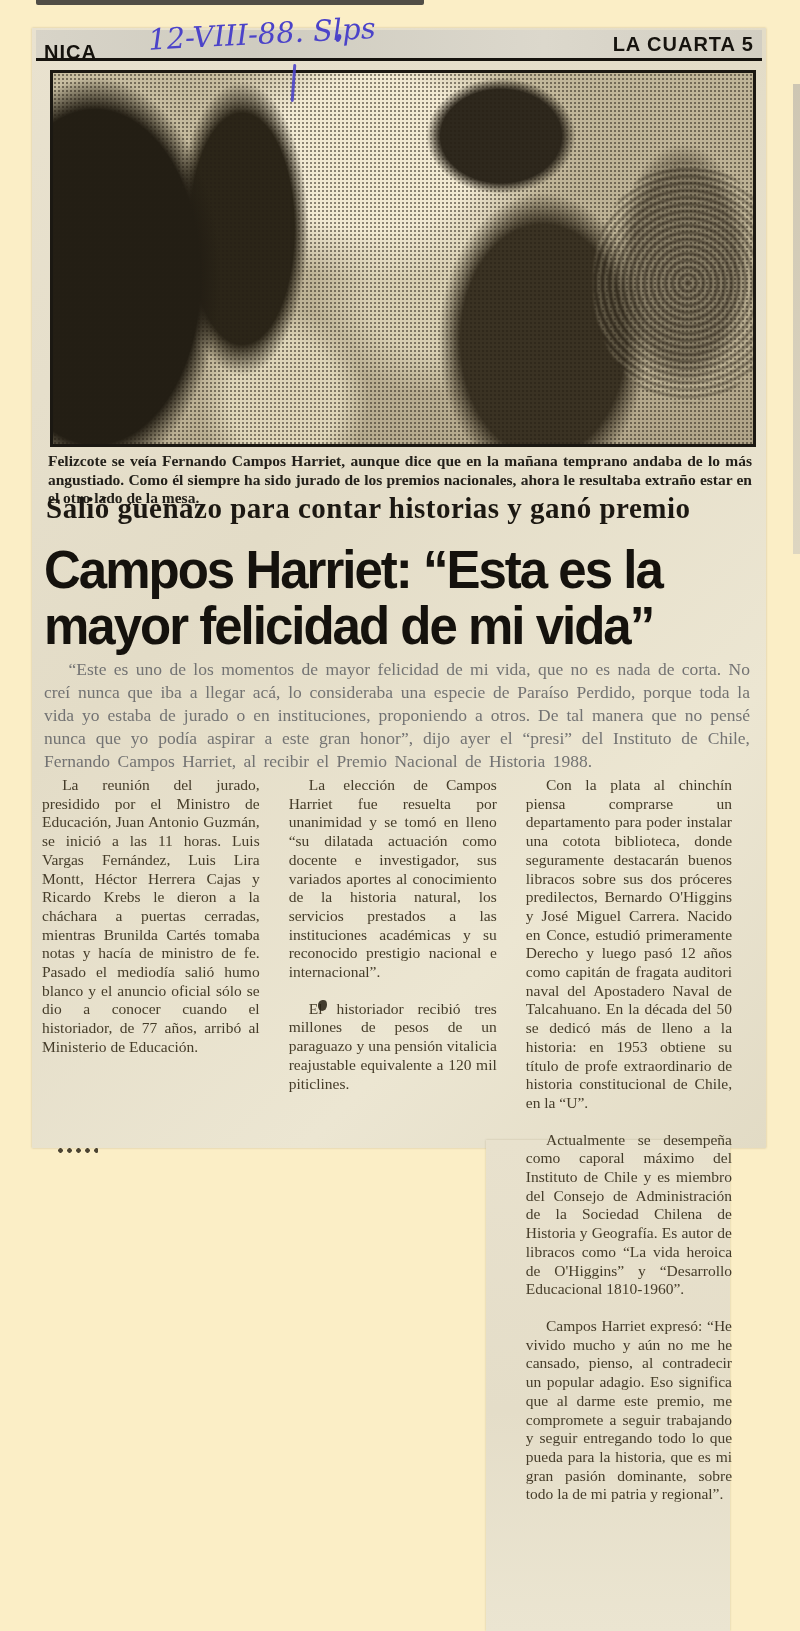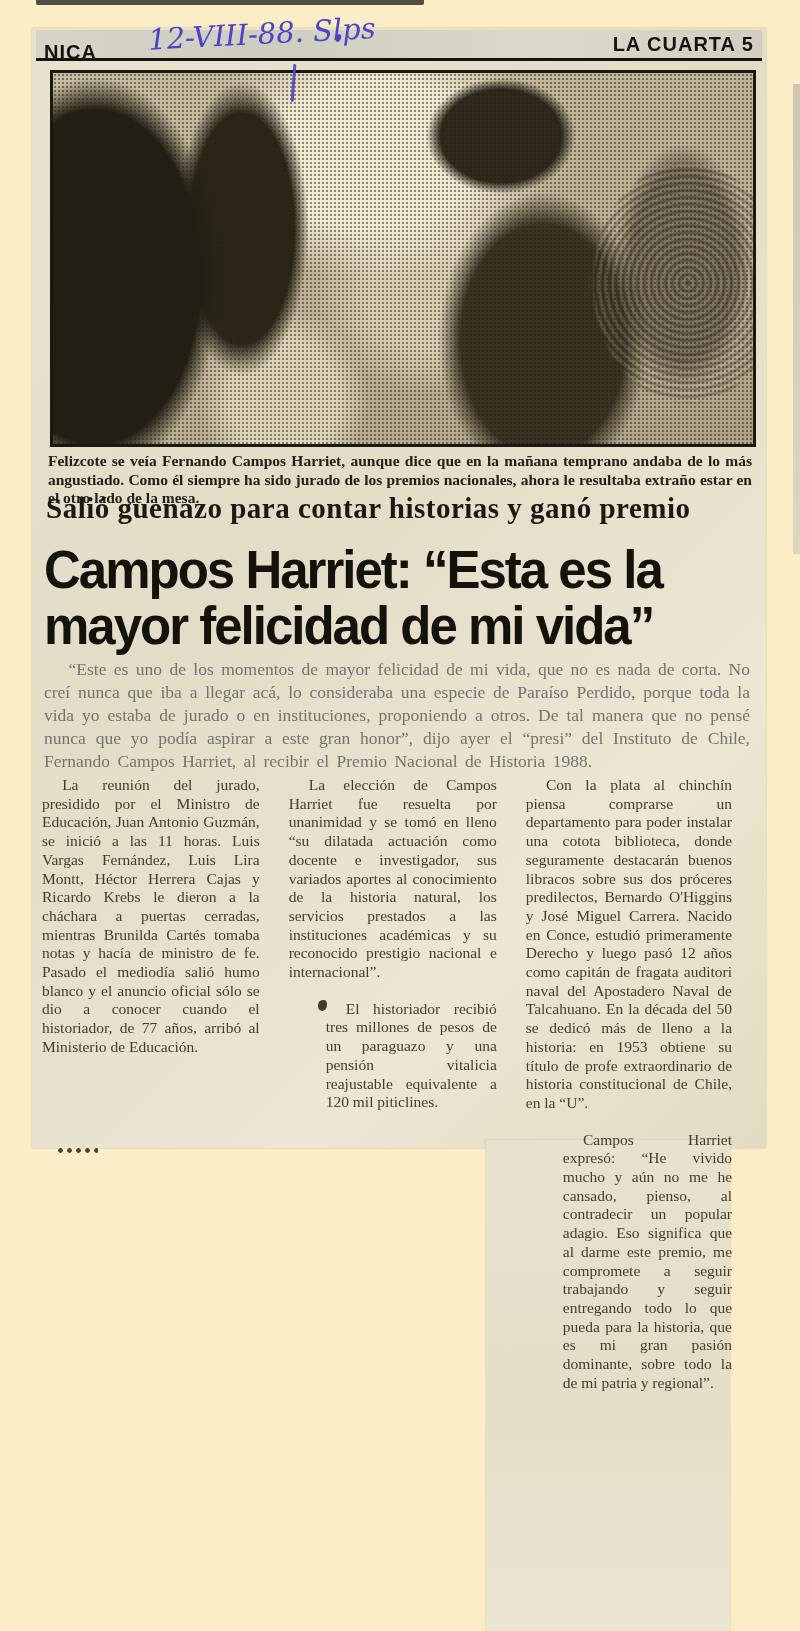--- a/index.html
+++ b/index.html
@@ -107,21 +107,21 @@
     font-size:17.5px;line-height:23px;color:#737373;
     text-align:justify;word-spacing:3px;
   }
   .lead p{margin:0;text-indent:1.4em;}
   .columns{
     position:absolute;left:42px;top:776px;width:690px;
     display:flex;gap:29px;
   }
   .col{font-size:15.5px;line-height:18.7px;color:#453c29;text-align:justify;}
   .col p{margin:0 0 0 0;text-indent:1.3em;}
-  .col p + p{margin-top:18px;margin-left:37px;}
+  .col p + p{margin-top:18px;}
   .col-1{width:228px;}
   .col-2{width:218px;}
   .col-3{width:216px;}
   .ink-smudge{
     position:absolute;left:56px;top:1146px;width:42px;height:9px;
     background-image:radial-gradient(circle, #2c2518 2px, rgba(0,0,0,0) 2.6px);
     background-size:9px 9px;opacity:.85;
   }
   .blot{
     position:absolute;left:318px;top:1000px;width:9px;height:11px;
@@ -166,18 +166,19 @@
 <div class="columns">
   <div class="col col-1">
     <p>La reunión del jurado, presidido por el Ministro de Educación, Juan Antonio Guzmán, se inició a las 11 horas. Luis Vargas Fernández, Luis Lira Montt, Héctor Herrera Cajas y Ricardo Krebs le dieron a la cháchara a puertas cerradas, mientras Brunilda Cartés tomaba notas y hacía de ministro de fe. Pasado el mediodía salió humo blanco y el anuncio oficial sólo se dio a conocer cuando el historiador, de 77 años, arribó al Ministerio de Educación.</p>
   </div>
   <div class="col col-2">
     <p>La elección de Campos Harriet fue resuelta por unanimidad y se tomó en lleno “su dilatada actuación como docente e investigador, sus variados aportes al conocimiento de la historia natural, los servicios prestados a las instituciones académicas y su reconocido prestigio nacional e internacional”.</p>
     <p>El historiador recibió tres millones de pesos de un paraguazo y una pensión vitalicia reajustable equivalente a 120 mil piticlines.</p>
   </div>
   <div class="col col-3">
     <p>Con la plata al chinchín piensa comprarse un departamento para poder instalar una cotota biblioteca, donde seguramente destacarán buenos libracos sobre sus dos próceres predilectos, Bernardo O'Higgins y José Miguel Carrera. Nacido en Conce, estudió primeramente Derecho y luego pasó 12 años como capitán de fragata auditori naval del Apostadero Naval de Talcahuano. En la década del 50 se dedicó más de lleno a la historia: en 1953 obtiene su título de profe extraordinario de historia constitucional de Chile, en la “U”.</p>
+    <p>Actualmente se desempeña como caporal máximo del Instituto de Chile y es miembro del Consejo de Administración de la Sociedad Chilena de Historia y Geografía. Es autor de libracos como “La vida heroica de O'Higgins” y “Desarrollo Educacional 1810-1960”.</p>
     <p>Campos Harriet expresó: “He vivido mucho y aún no me he cansado, pienso, al contradecir un popular adagio. Eso significa que al darme este premio, me compromete a seguir trabajando y seguir entregando todo lo que pueda para la historia, que es mi gran pasión dominante, sobre todo la de mi patria y regional”.</p>
   </div>
 </div>
 
 <div class="ink-smudge"></div>
 <div class="blot"></div>
 
 </body></html>

